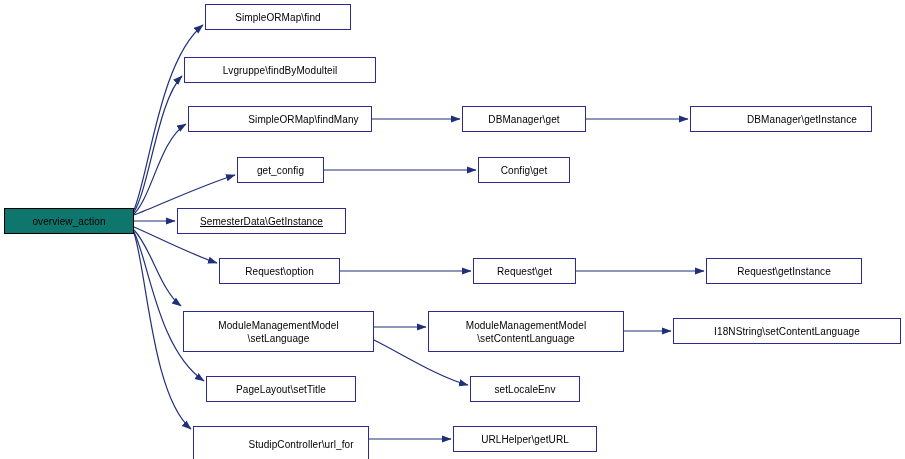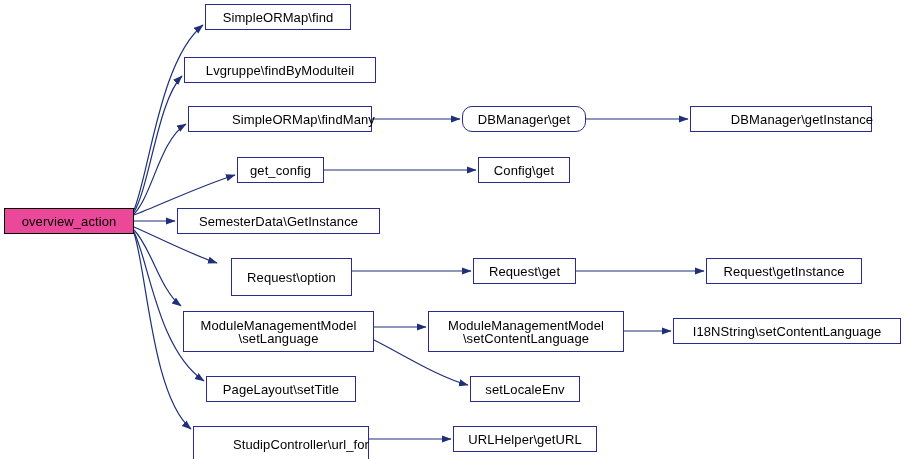--- a/index.html
+++ b/index.html
@@ -24,31 +24,31 @@
     width: 905px;
     height: 459px;
     pointer-events: none;
   }
   .node {
     position: absolute;
     box-sizing: border-box;
     border: 1px solid #2b2b8f;
     background: #ffffff;
     color: #000000;
-    font-size: 13px;
+    font-size: 10px;
     line-height: 13px;
     display: flex;
     align-items: center;
     justify-content: center;
     text-align: center;
     white-space: pre;
     letter-spacing: 0.1px;
   }
   .node.root {
-    background: #ec4899;
+    background: #0f766e;
     border-color: #000000;
   }
 </style>
 </head>
 <body>
 
 <div id="canvas">
   <svg id="edges" viewBox="0 0 905 459">
     <defs>
       <marker id="arrow" markerWidth="9" markerHeight="9" refX="7.5" refY="3" orient="auto" markerUnits="strokeWidth">
@@ -75,27 +75,27 @@
         <path d="M576,271 L704,271" marker-end="url(#arrow)"></path>
         <path d="M624,331 L671,331" marker-end="url(#arrow)"></path>
       </g>
   </svg>
   <div id="nodes">
       <div class="node root" style="left: 4px; top: 208px; width: 130px; height: 26px;">overview_action</div>
       <div class="node" style="left: 205px; top: 4px; width: 146px; height: 26px;">SimpleORMap\find</div>
       <div class="node" style="left: 184px; top: 57px; width: 192px; height: 26px;">Lvgruppe\findByModulteil</div>
       <div class="node" style="left: 188px; top: 106px; width: 184px; height: 26px; padding-left: 47px;">SimpleORMap\findMany</div>
       <div class="node" style="left: 237px; top: 157px; width: 87px; height: 26px;">get_config</div>
-      <div class="node" style="left: 177px; top: 208px; width: 203px; height: 26px;">SemesterData\GetInstance</div>
-      <div class="node" style="left: 219px; top: 258px; width: 121px; height: 38px; margin-left: 12px;">Request\option</div>
+      <div class="node" style="left: 177px; top: 208px; width: 169px; height: 26px; text-decoration: underline;">SemesterData\GetInstance</div>
+      <div class="node" style="left: 219px; top: 258px; width: 121px; height: 26px;">Request\option</div>
       <div class="node" style="left: 183px; top: 311px; width: 191px; height: 41px;">ModuleManagementModel
 \setLanguage</div>
       <div class="node" style="left: 206px; top: 376px; width: 150px; height: 26px;">PageLayout\setTitle</div>
       <div class="node" style="left: 193px; top: 426px; width: 176px; height: 36px; padding-left: 40px;">StudipController\url_for</div>
-      <div class="node" style="left: 462px; top: 106px; width: 124px; height: 26px; border-radius: 10px;">DBManager\get</div>
+      <div class="node" style="left: 462px; top: 106px; width: 124px; height: 26px;">DBManager\get</div>
       <div class="node" style="left: 478px; top: 157px; width: 92px; height: 26px;">Config\get</div>
       <div class="node" style="left: 473px; top: 258px; width: 103px; height: 26px;">Request\get</div>
       <div class="node" style="left: 428px; top: 311px; width: 196px; height: 41px;">ModuleManagementModel
 \setContentLanguage</div>
       <div class="node" style="left: 470px; top: 376px; width: 110px; height: 26px;">setLocaleEnv</div>
       <div class="node" style="left: 453px; top: 426px; width: 144px; height: 26px;">URLHelper\getURL</div>
       <div class="node" style="left: 690px; top: 106px; width: 182px; height: 26px; padding-left: 42px;">DBManager\getInstance</div>
       <div class="node" style="left: 706px; top: 258px; width: 156px; height: 26px;">Request\getInstance</div>
       <div class="node" style="left: 673px; top: 318px; width: 228px; height: 26px;">I18NString\setContentLanguage</div>
     </div>

